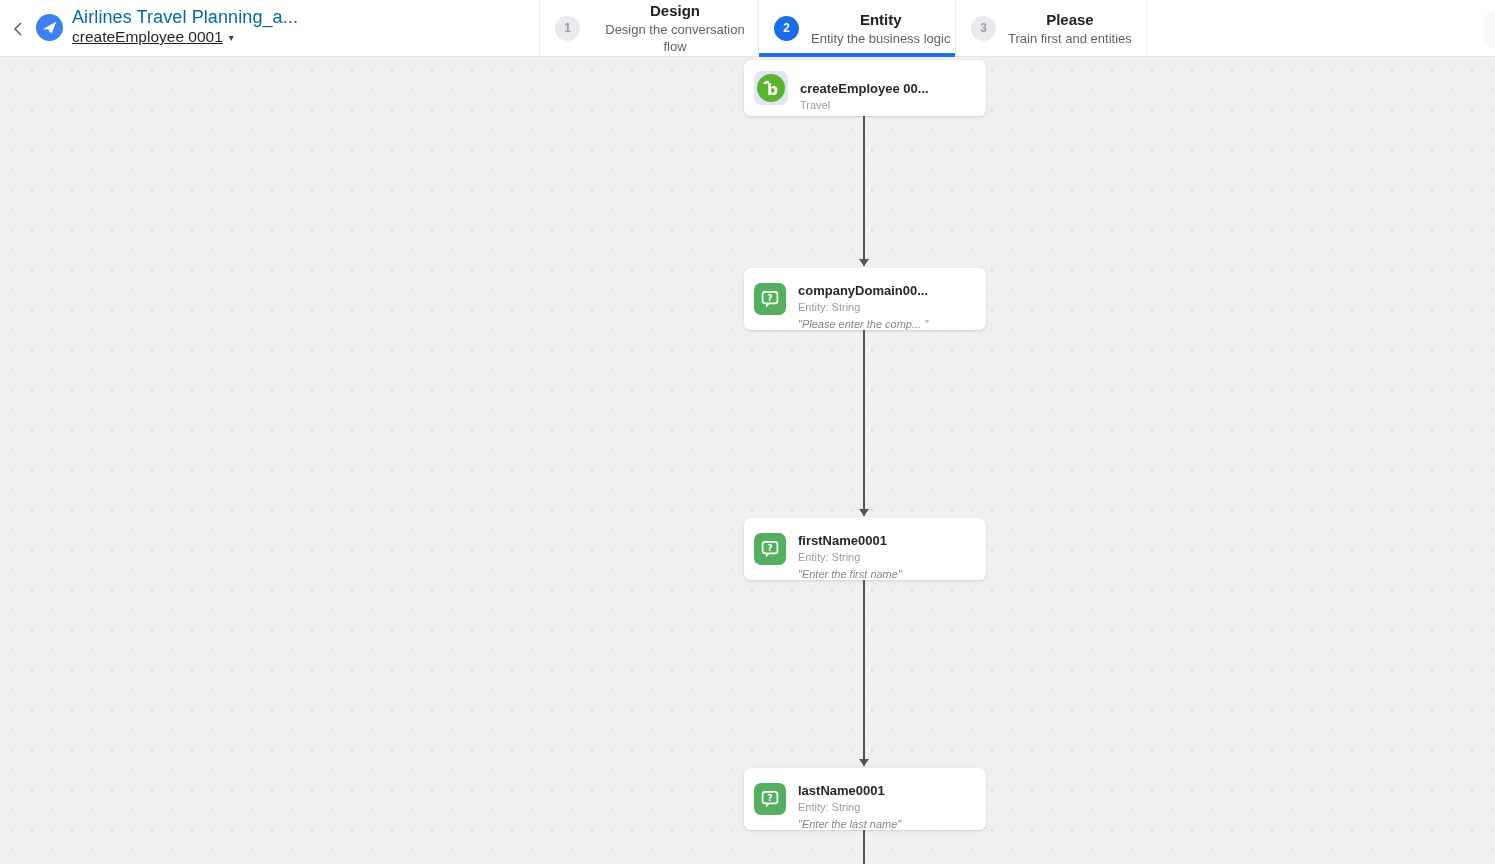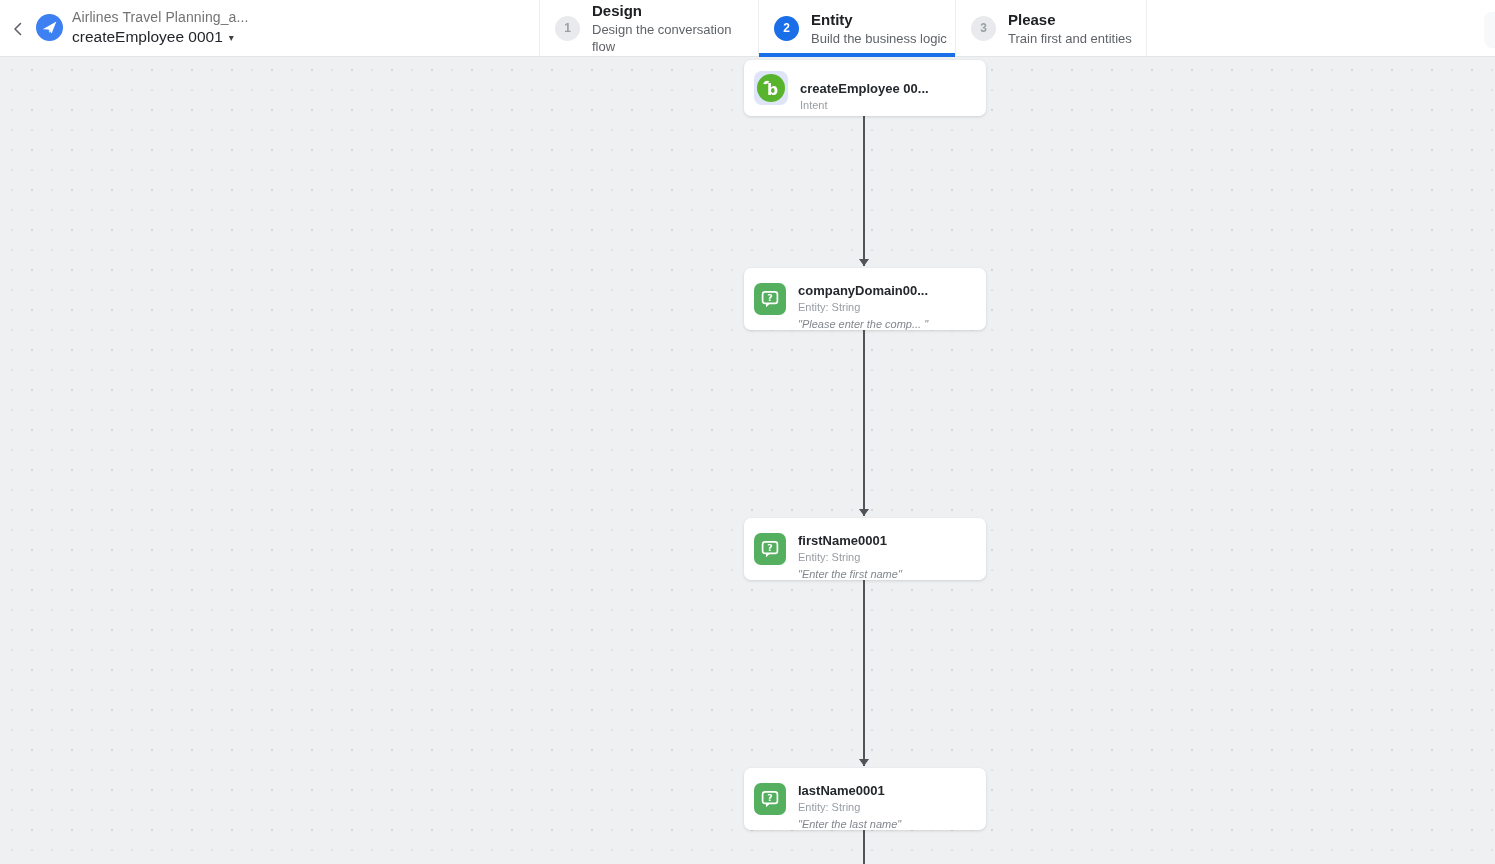--- a/index.html
+++ b/index.html
@@ -36,26 +36,26 @@
     width: 20px; height: 20px;
     display: flex; align-items: center; justify-content: center;
     cursor: pointer;
   }
   .app-logo {
     position: absolute; left: 36px; top: 14px;
     width: 27px; height: 27px;
   }
   .title-block { position: absolute; left: 72px; top: 10px; }
   .app-name {
-    font-size: 14px; color: #737373; line-height: 15px;
+    font-size: 18px; color: #0369a1; line-height: 15px;
     letter-spacing: .1px;
   }
   .flow-name-row { display: flex; align-items: center; margin-top: 2px; cursor: pointer; }
   .flow-name {
-    font-size: 15.5px; color: #1f2227; line-height: 19px; font-weight: 400;
+    font-size: 15.5px; color: #1f2227; line-height: 19px; font-weight: 400; text-decoration: underline;
   }
   .caret { font-size: 10px; color: #3c4043; margin-left: 6px; margin-top: 2px; }
 
   .steps { position: absolute; left: 539px; top: 0; height: 56px; display: flex; }
   .step {
     display: flex; align-items: center;
     border-left: 1px solid #ededef;
     padding-left: 15px;
     position: relative;
     height: 56px;
@@ -67,21 +67,21 @@
   .step-2 { width: 197px; }
   .step-3 { width: 192px; }
   .step-circle {
     width: 25px; height: 25px; border-radius: 50%;
     background: #e8eaed; color: #9aa0a6;
     font-size: 12px; font-weight: 700;
     display: flex; align-items: center; justify-content: center;
     flex: 0 0 auto;
   }
   .step.active .step-circle { background: #1a6fe8; color: #ffffff; }
-  .step-text { margin-left: 12px; }
+  .step-text { margin-left: 12px; text-align: center; }
   .step-title { font-size: 15px; font-weight: 700; color: #202124; line-height: 19px; }
   .step-sub { font-size: 13px; color: #5f6368; line-height: 17px; margin-top: 1px; }
   .active-bar {
     position: absolute; left: 0; bottom: -1px;
     width: 100%; height: 4px; background: #1a6fe8;
   }
   .header-right-btn {
     position: absolute; left: 1484px; top: 12px;
     width: 26px; height: 36px;
     background: #f7f8fa; border-radius: 8px;
@@ -168,21 +168,21 @@
       <div class="intent-backing">
         <svg width="28" height="28" viewBox="0 0 28 28">
           <circle cx="14" cy="14" r="14" fill="#58b32d"></circle>
           <path d="M6.2 9.8 C7.4 6.6 10.4 6.2 12.4 7.6 C11.2 9.9 8.4 10.7 6.2 9.8 Z" fill="#ffffff"></path>
           <text x="15.6" y="20.6" font-size="15.5" font-weight="bold" fill="#ffffff" text-anchor="middle" font-family="DejaVu Sans, sans-serif">b</text>
         </svg>
       </div>
     </div>
     <div class="node-text">
       <div class="node-title">createEmployee 00...</div>
-      <div class="node-sub">Intent</div>
+      <div class="node-sub">Travel</div>
     </div>
   </div>
 
   <div class="node node-2">
     <div class="icon-wrap">
       <svg class="entity-icon" viewBox="0 0 32 32">
         <rect width="32" height="32" rx="7" fill="#54b05e"></rect>
         <rect x="8.6" y="8.8" width="14.8" height="11.6" rx="2.4" fill="none" stroke="#ffffff" stroke-width="1.7"></rect>
         <path d="M12 20 L12 24.2 L16.6 20 Z" fill="#ffffff"></path>
         <text x="16" y="18.3" font-size="9.5" font-weight="bold" fill="#ffffff" text-anchor="middle" font-family="DejaVu Sans, sans-serif">?</text>
@@ -260,21 +260,21 @@
       <div class="step-text">
         <div class="step-title">Design</div>
         <div class="step-sub">Design the conversation flow</div>
       </div>
     </div>
 
     <div class="step step-2 active">
       <div class="step-circle">2</div>
       <div class="step-text">
         <div class="step-title">Entity</div>
-        <div class="step-sub">Build the business logic</div>
+        <div class="step-sub">Entity the business logic</div>
       </div>
       <div class="active-bar"></div>
     </div>
 
     <div class="step step-3">
       <div class="step-circle">3</div>
       <div class="step-text">
         <div class="step-title">Please</div>
         <div class="step-sub">Train first and entities</div>
       </div>

